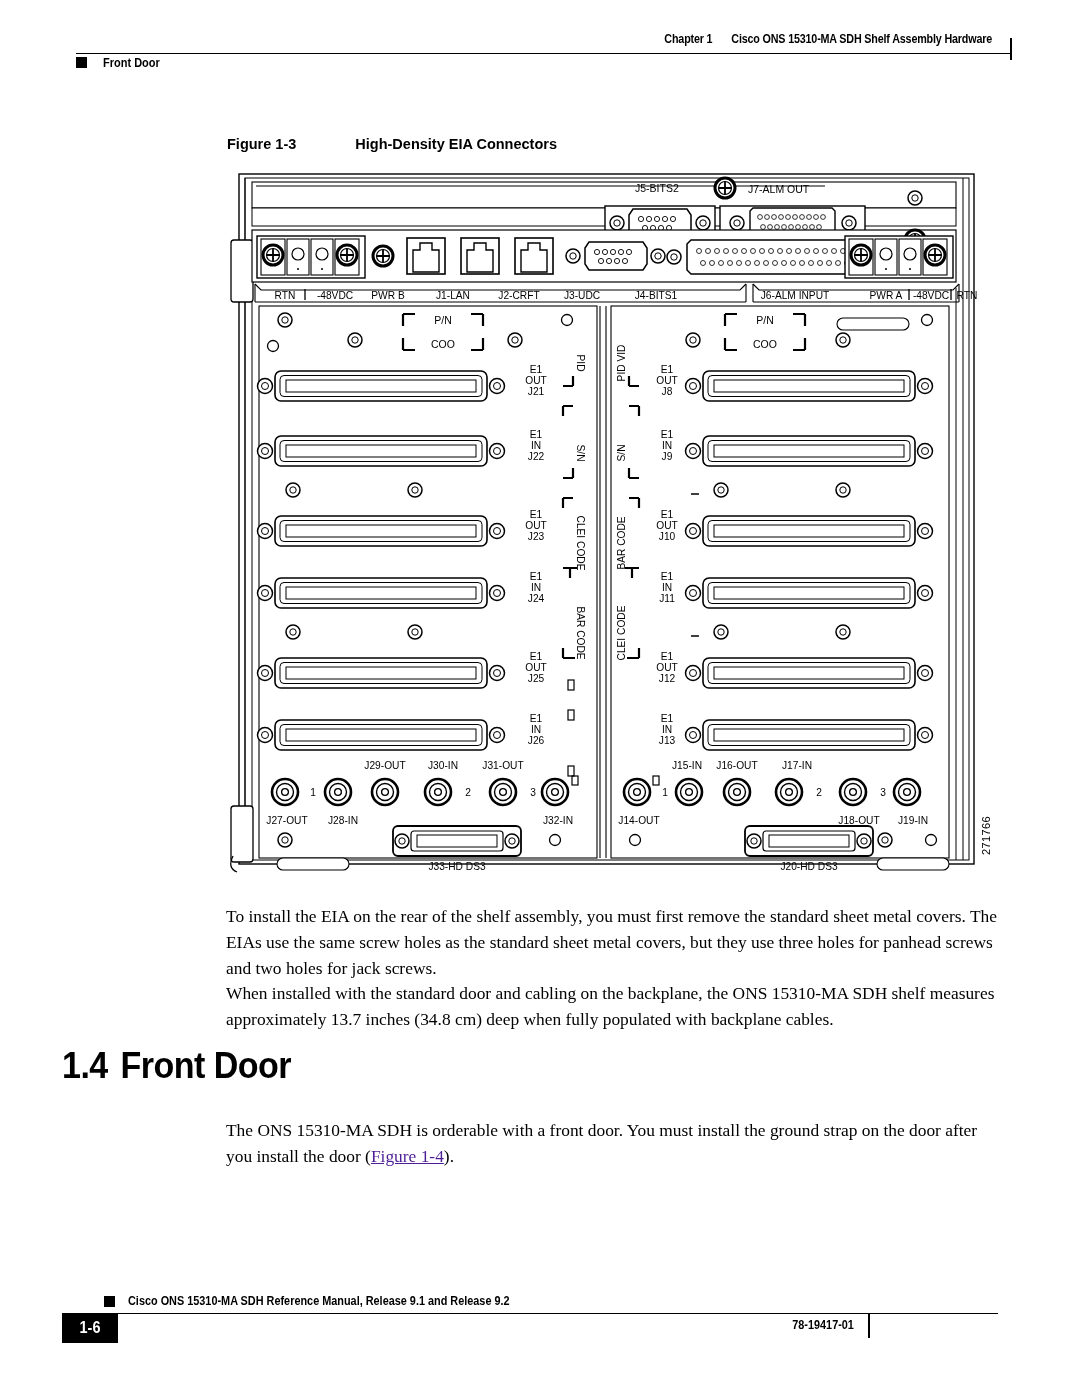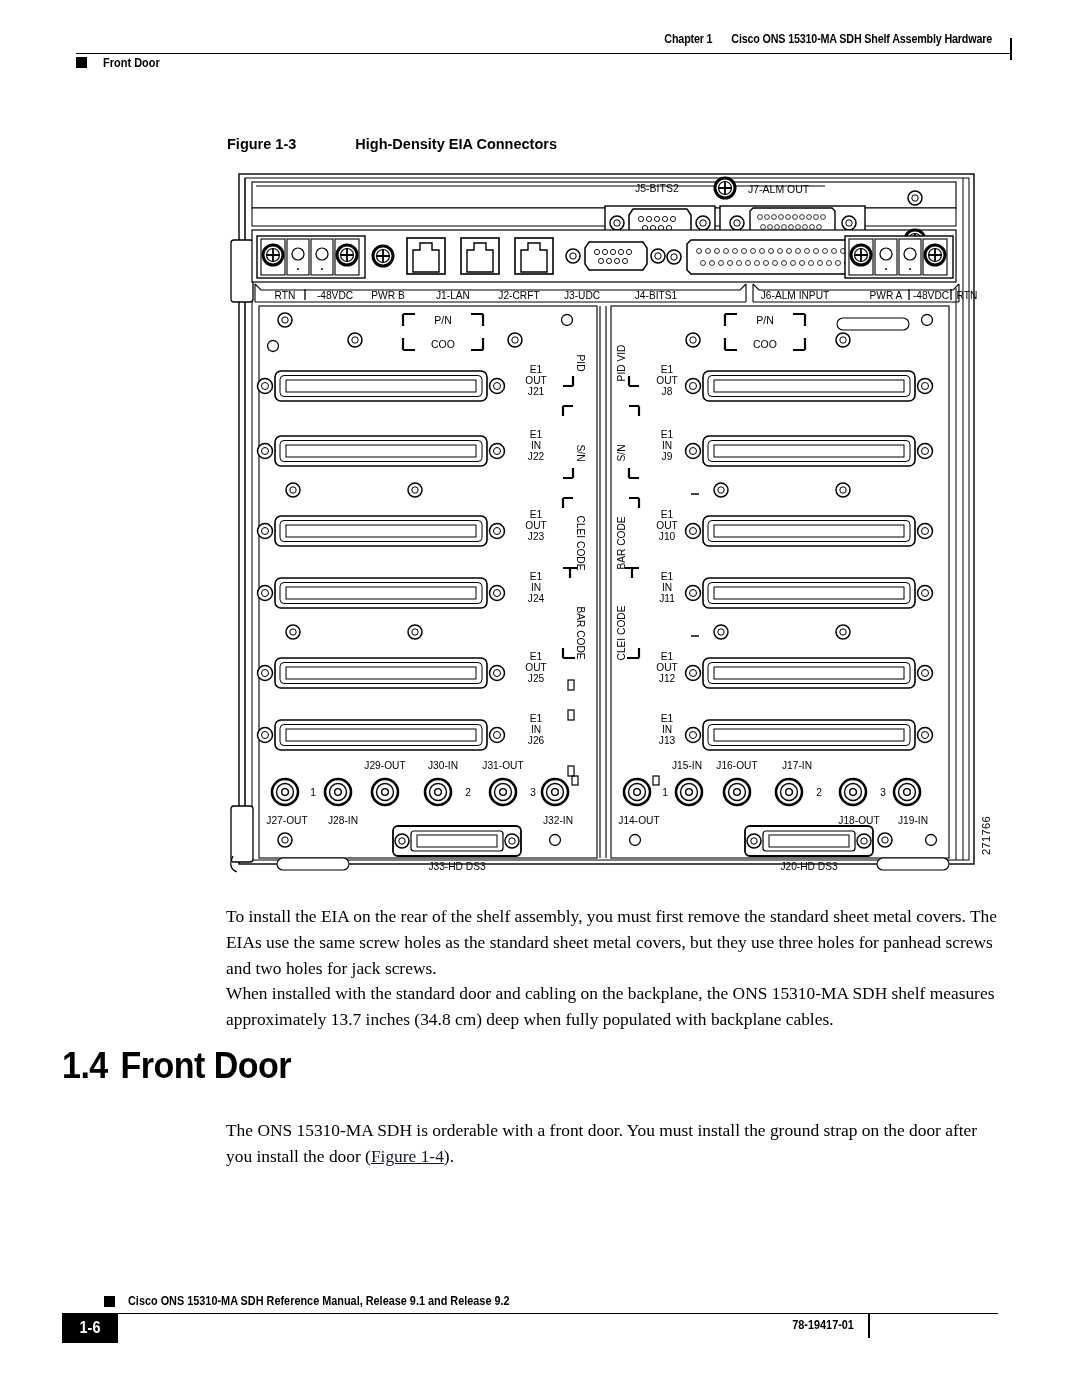--- a/index.html
+++ b/index.html
@@ -125,21 +125,21 @@
   #para-depth {
     left: 226px;
     top: 963px;
     width: 772px;
   }
   #para-frontdoor {
     left: 226px;
     top: 1100px;
     width: 772px;
   }
-  .xref-link { color: #0f172a; }
+  .xref-link { color: #4c1d95; }
 
   
   #section-heading {
     position: absolute;
     left: 62px;
     top: 1020px;
     font-family: "Liberation Sans", sans-serif;
     font-weight: bold;
     font-size: 37px;
     letter-spacing: -0.6px;

